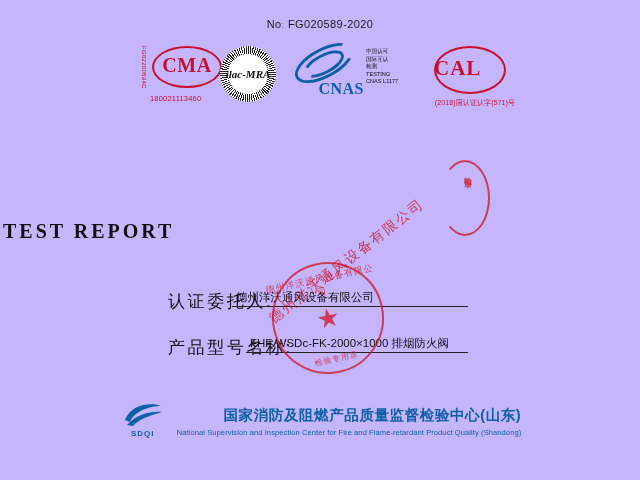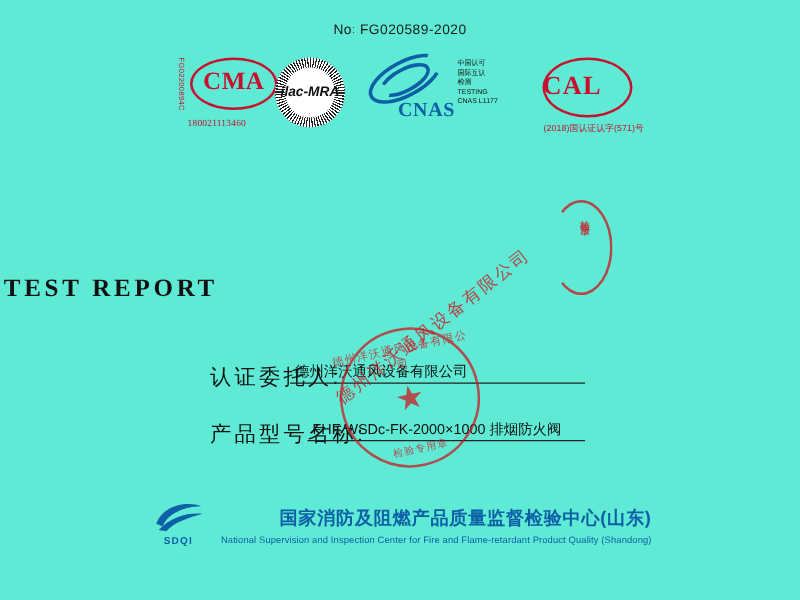--- a/index.html
+++ b/index.html
@@ -10,21 +10,21 @@
   body {
     width: 640px;
     height: 480px;
     overflow: hidden;
     font-family: "Liberation Sans", sans-serif;
   }
   .page {
     position: relative;
     width: 640px;
     height: 480px;
-    background: #5eead4;
+    background: #c4b5fd;
     box-sizing: border-box;
   }
   
   .report-no {
     position: absolute;
     top: 18px;
     left: 0;
     width: 100%;
     text-align: center;
     font-size: 11px;
@@ -87,21 +87,20 @@
     font-family: "Liberation Serif", serif;
     letter-spacing: 0.5px;
   }
   .cma .code {
     position: absolute;
     left: 10px;
     top: 50px;
     font-size: 7.5px;
     color: #c8102e;
     letter-spacing: 0.2px;
-    font-family: Liberation Serif, serif;
   }
 
   
   .ilac {
     left: 216px;
     width: 64px;
   }
   .ilac .circle {
     position: absolute;
     left: 4px;
@@ -125,21 +124,21 @@
   .ilac .label {
     position: absolute;
     left: 0;
     top: 24px;
     width: 64px;
     text-align: center;
     font-size: 11px;
     font-weight: bold;
     font-style: italic;
     color: #111;
-    font-family: Liberation Sans, sans-serif;
+    font-family: Liberation Serif, serif;
   }
 
   
   .cnas {
     left: 286px;
     width: 78px;
   }
   .cnas .swirl {
     position: absolute;
     left: 6px;

